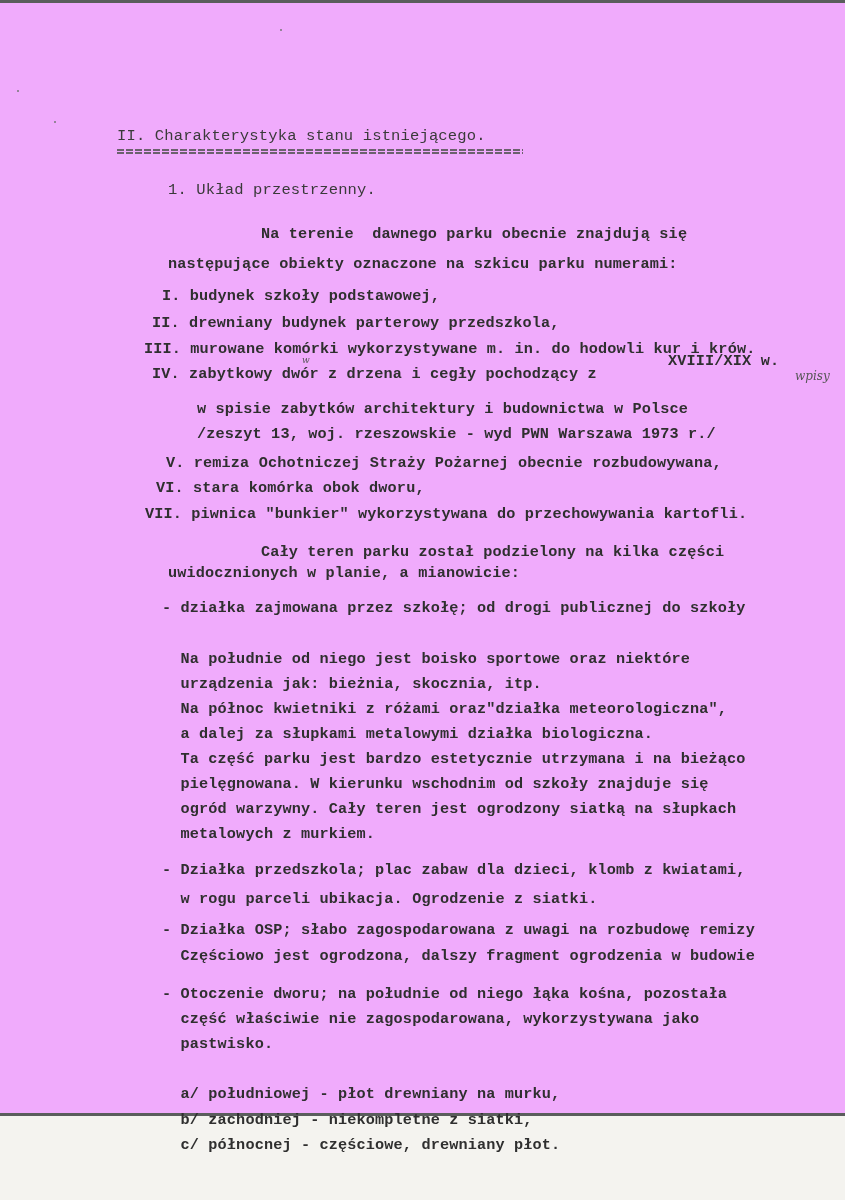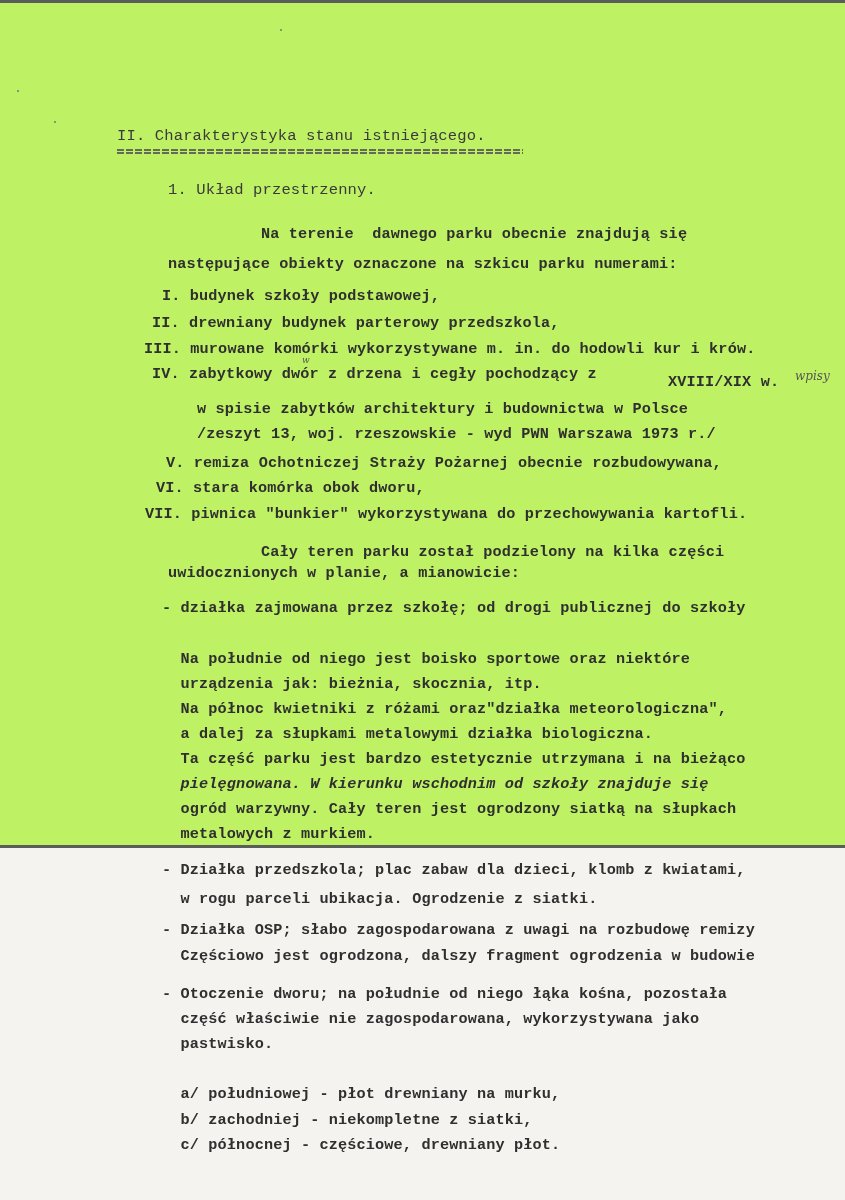--- a/index.html
+++ b/index.html
@@ -3,22 +3,22 @@
 <meta charset="utf-8">
 <style>
   html, body { margin: 0; padding: 0; }
   body {
     width: 845px; height: 1200px; overflow: hidden;
     background: #f4f3ef;
     font-family: "Liberation Mono", "DejaVu Sans Mono", monospace;
     color: #2b2b2b;
   }
   .page {
-    position: relative; width: 845px; height: 848px;
-    background: #bef264;
+    position: relative; width: 845px; height: 1116px;
+    background: #f0abfc;
     box-sizing: border-box;
     border-top: 3px solid #5a5d5c;
     border-bottom: 3px solid #5a5d5c;
   }
   .line {
     position: absolute;
     font-size: 15.2px;
     line-height: 18px;
     white-space: pre;
     letter-spacing: 0.15px;
@@ -56,40 +56,40 @@
 
   <div class="line" style="left:261px; top:222px;">Na terenie  dawnego parku obecnie znajdują się</div>
   <div class="line" style="left:168px; top:252px;">następujące obiekty oznaczone na szkicu parku numerami:</div>
 
   <div class="line" style="left:162px; top:284px;"><span>I.</span> <span>budynek szkoły podstawowej,</span></div>
   <div class="line" style="left:152px; top:311px;"><span>II.</span> <span>drewniany budynek parterowy przedszkola,</span></div>
   <div class="line" style="left:144px; top:337px;"><span>III.</span> <span>murowane komórki wykorzystywane m. in. do hodowli kur i krów.</span></div>
 
   <span class="hand" style="left:302px; top:352px; font-size:9px;">w</span>
   <div class="line" style="left:152px; top:362px;"><span>IV.</span> <span>zabytkowy dwór z drzena i cegły pochodzący z</span></div>
-  <div class="line" style="left:668px; top:370px;">XVIII/XIX w.</div>
+  <div class="line" style="left:668px; top:349px;">XVIII/XIX w.</div>
   <span class="hand" style="left:795px; top:366px;">wpisy</span>
 
   <div class="line" style="left:197px; top:397px;">w spisie zabytków architektury i budownictwa w Polsce</div>
   <div class="line" style="left:197px; top:422px;">/zeszyt 13, woj. rzeszowskie - wyd PWN Warszawa 1973 r./</div>
 
   <div class="line" style="left:166px; top:451px;"><span>V.</span> <span>remiza Ochotniczej Straży Pożarnej obecnie rozbudowywana,</span></div>
   <div class="line" style="left:156px; top:476px;"><span>VI.</span> <span>stara komórka obok dworu,</span></div>
   <div class="line" style="left:145px; top:502px;"><span>VII.</span> <span>piwnica "bunkier" wykorzystywana do przechowywania kartofli.</span></div>
 
   <div class="line" style="left:261px; top:540px;">Cały teren parku został podzielony na kilka części</div>
   <div class="line" style="left:168px; top:561px;">uwidocznionych w planie, a mianowicie:</div>
 
   <div class="line" style="left:162px; top:596px;">- działka zajmowana przez szkołę; od drogi publicznej do szkoły</div>
   <div class="line" style="left:162px; top:647px;">  Na południe od niego jest boisko sportowe oraz niektóre</div>
   <div class="line" style="left:162px; top:672px;">  urządzenia jak: bieżnia, skocznia, itp.</div>
   <div class="line" style="left:162px; top:697px;">  Na północ kwietniki z różami oraz"działka meteorologiczna",</div>
   <div class="line" style="left:162px; top:722px;">  a dalej za słupkami metalowymi działka biologiczna.</div>
   <div class="line" style="left:162px; top:747px;">  Ta część parku jest bardzo estetycznie utrzymana i na bieżąco</div>
-  <div class="line" style="left:162px; top:772px;font-style:italic;">  pielęgnowana. W kierunku wschodnim od szkoły znajduje się</div>
+  <div class="line" style="left:162px; top:772px;">  pielęgnowana. W kierunku wschodnim od szkoły znajduje się</div>
   <div class="line" style="left:162px; top:797px;">  ogród warzywny. Cały teren jest ogrodzony siatką na słupkach</div>
   <div class="line" style="left:162px; top:822px;">  metalowych z murkiem.</div>
 
   <div class="line" style="left:162px; top:858px;">- Działka przedszkola; plac zabaw dla dzieci, klomb z kwiatami,</div>
   <div class="line" style="left:162px; top:887px;">  w rogu parceli ubikacja. Ogrodzenie z siatki.</div>
 
   <div class="line" style="left:162px; top:918px;">- Działka OSP; słabo zagospodarowana z uwagi na rozbudowę remizy</div>
   <div class="line" style="left:162px; top:944px;">  Częściowo jest ogrodzona, dalszy fragment ogrodzenia w budowie</div>
 
   <div class="line" style="left:162px; top:982px;">- Otoczenie dworu; na południe od niego łąka kośna, pozostała</div>

